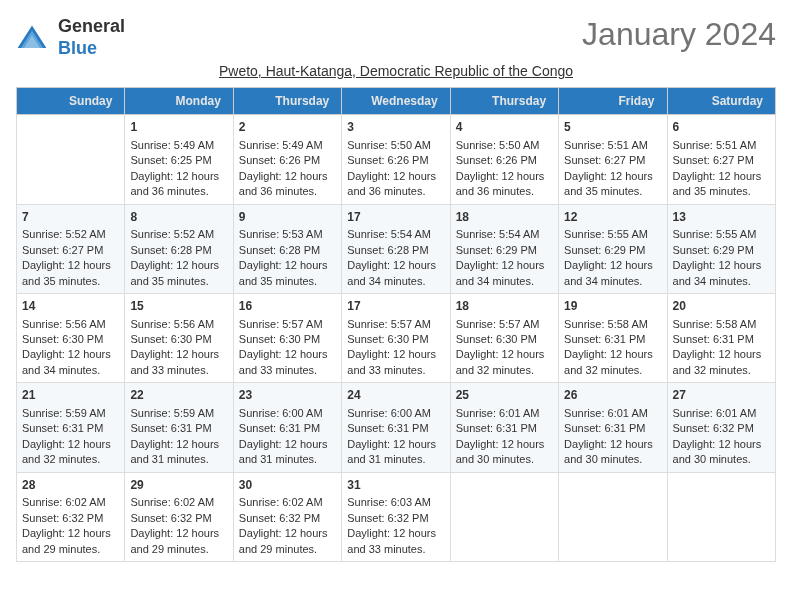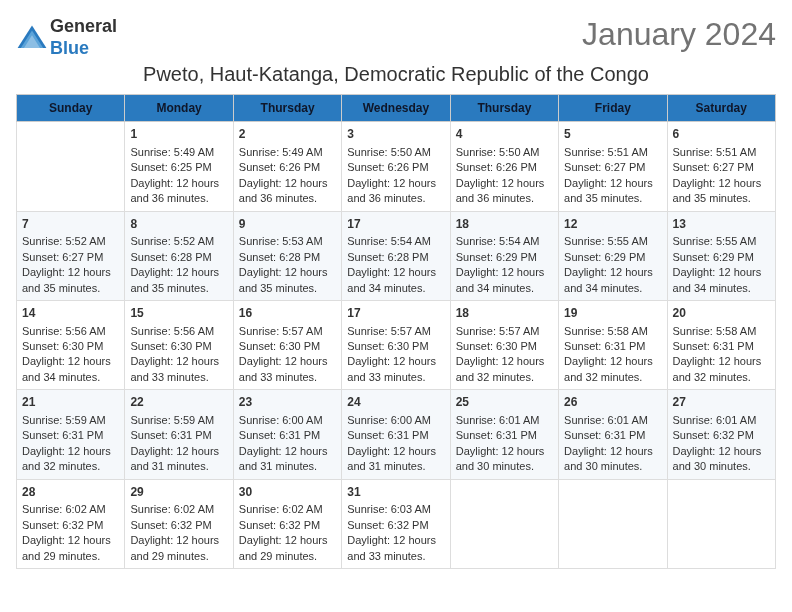--- a/index.html
+++ b/index.html
@@ -12,21 +12,21 @@
     }
     .header-area {
       display: flex;
       justify-content: space-between;
       align-items: flex-start;
       margin-bottom: 4px;
     }
     .logo {
       display: flex;
       align-items: center;
-      gap: 2px;
+      gap: 10px;
     }
     .logo-text {
       font-size: 18px;
       font-weight: bold;
       line-height: 1.2;
     }
     .logo-general { color: #333; }
     .logo-blue { color: #2a7abf; margin-top: 12px; }
     .logo-icon {
       width: 32px;
@@ -34,34 +34,35 @@
     }
     .title-area {
       text-align: right;
     }
     .month-title {
       font-size: 32px;
       font-weight: normal;
       color: #737373;
     }
     .location-title {
-      font-size: 20px;
+      font-size: 14px;
       color: #333;
       text-align: center;
       margin-bottom: 8px;
+      text-decoration: underline;
     }
     table {
       width: 100%;
       border-collapse: collapse;
       font-size: 11px;
     }
     thead tr th {
       background-color: #2a7abf;
-      color: #0f172a;
-      text-align: center;
+      color: #e5e5e5;
+      text-align: right;
       padding: 6px 12px;
       font-size: 12px;
       font-weight: bold;
       border: 1px solid #ccc;
     }
     tbody tr td {
       vertical-align: top;
       padding: 4px 5px;
       border: 1px solid #ddd;
       height: 80px;

